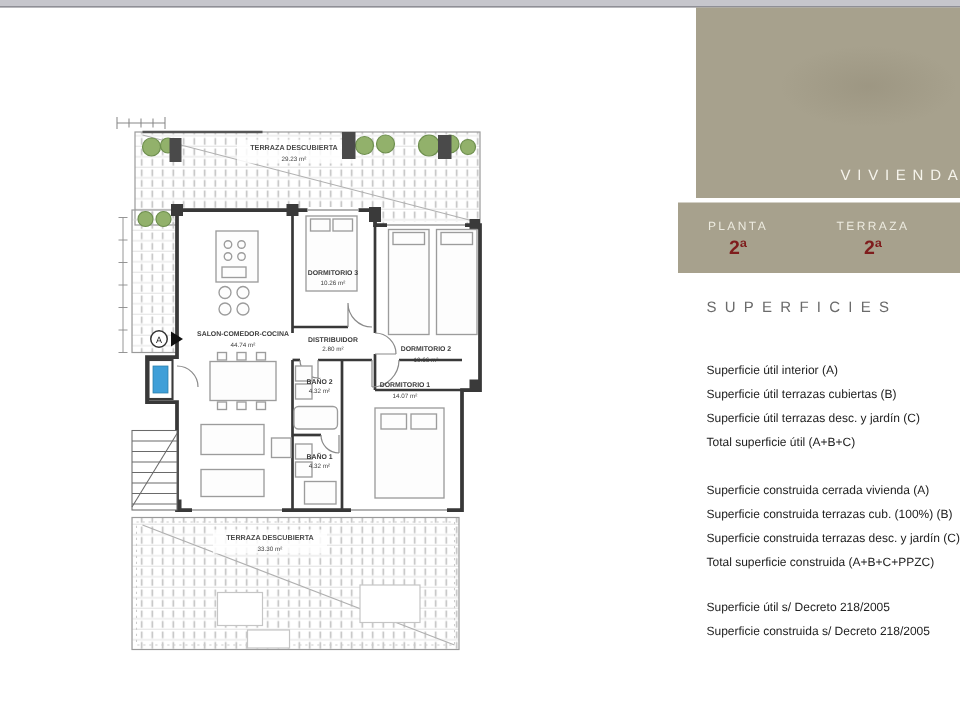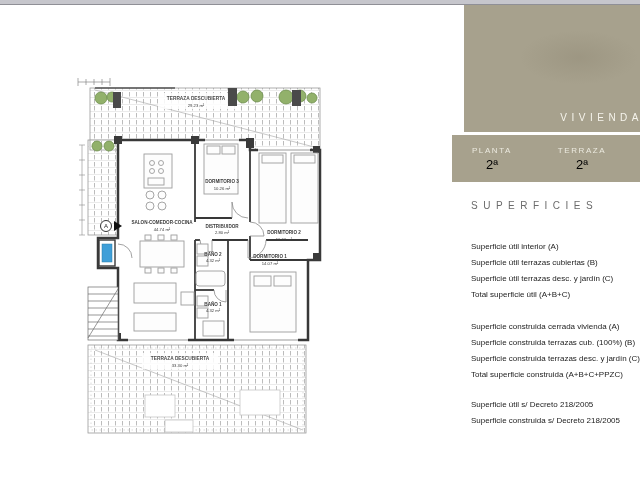--- a/index.html
+++ b/index.html
@@ -12,21 +12,21 @@
   .kbox .wm{position:absolute;left:55px;top:25px;width:120px;height:55px;border-radius:50%;
             background:radial-gradient(ellipse at center,rgba(90,80,60,0.13),rgba(90,80,60,0) 70%);}
   .vivienda{position:absolute;right:9px;bottom:9px;color:#f6f4ec;font-size:10px;
             letter-spacing:4.5px;white-space:nowrap;}
   .kstrip{position:absolute;left:452px;top:135px;width:188px;height:47px;background:#a7a18d;
           display:flex;}
   .kcell{height:100%;display:flex;flex-direction:column;align-items:center;justify-content:center;}
   .kcell.c1{width:80px;}
   .kcell.c2{width:100px;}
   .sb-label{font-size:8px;letter-spacing:1.6px;color:#eceadf;text-align:center;}
-  .sb-value{font-size:13px;font-weight:normal;color:#000000;margin-top:2px;}
+  .sb-value{font-size:13px;font-weight:bold;color:#7f1d1d;margin-top:2px;}
   .heading{position:absolute;left:471px;top:200px;width:200px;font-size:10px;color:#6b6b6b;
            letter-spacing:5.5px;white-space:nowrap;}
   .slist{position:absolute;left:471px;width:175px;color:#222222;font-size:8px;}
   .slist div{height:16px;line-height:16px;white-space:nowrap;}
   .g1{top:239px;} .g2{top:319px;} .g3{top:397px;}
   
   .plan{position:absolute;left:0;top:0;}
   .rname{font-size:4.6px;fill:#3c3c3c;font-weight:bold;}
   .rarea{font-size:4.2px;fill:#3c3c3c;}
   .tname{font-size:4.8px;fill:#4a4a4a;font-weight:bold;}

